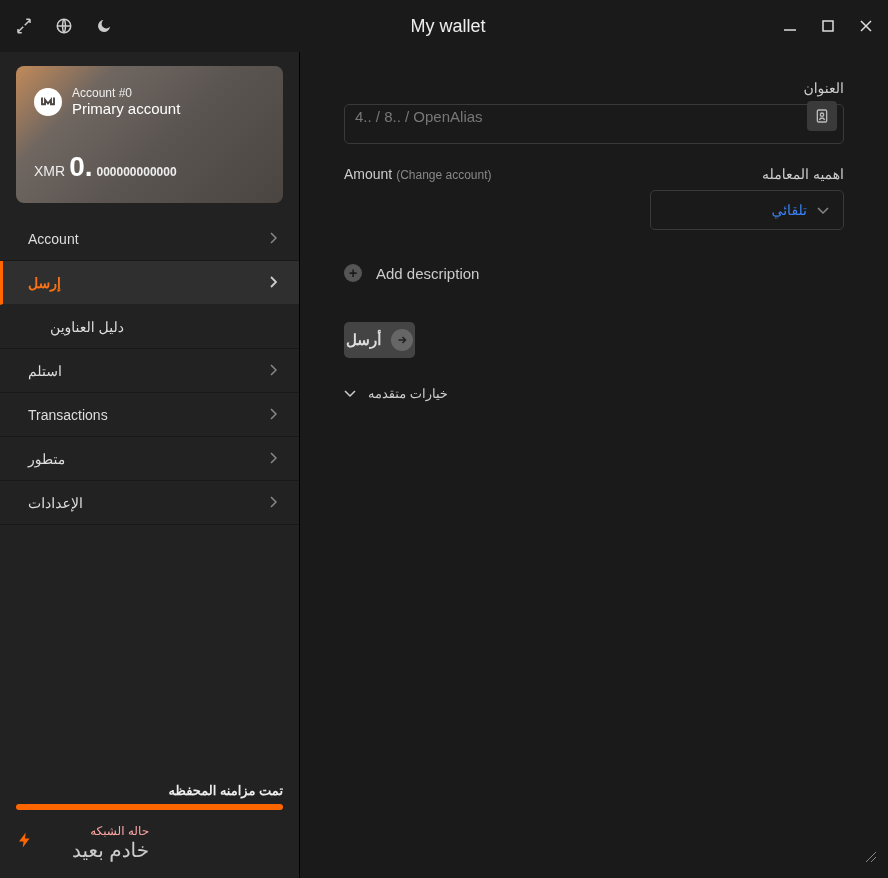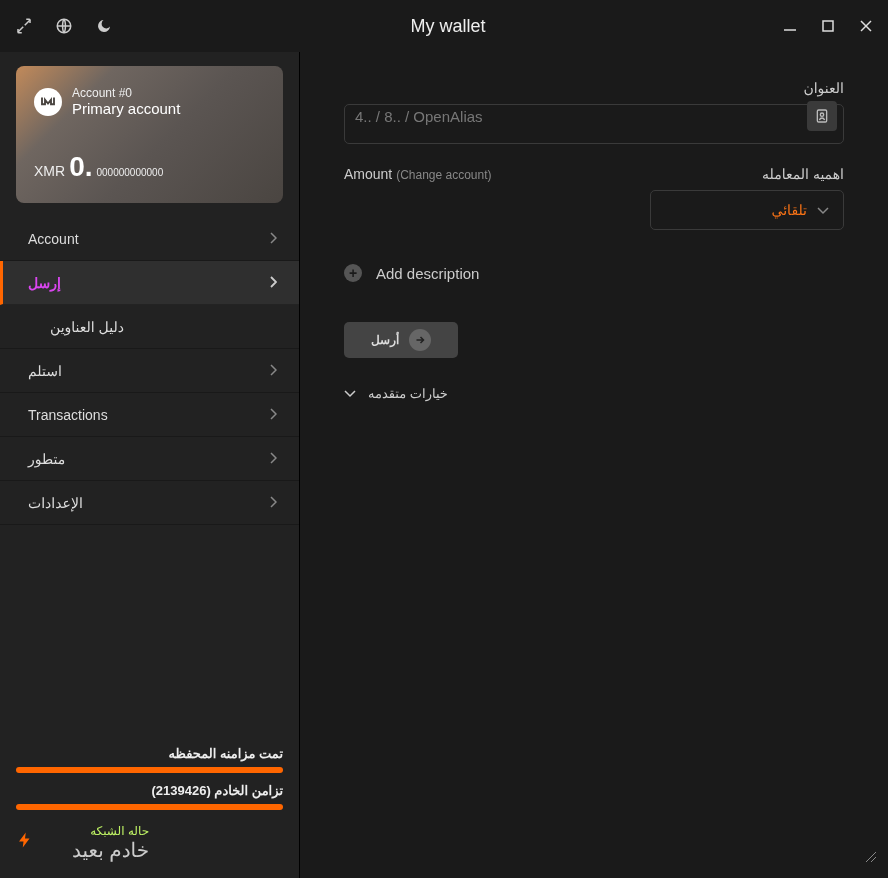--- a/index.html
+++ b/index.html
@@ -57,56 +57,56 @@
     width: 28px; height:28px; border-radius:50%;
     background:#fff;
     display:flex;align-items:center;justify-content:center;
     color:#4a4541;
   }
   .card-subtitle { font-size:12px; color:#eee; }
   .card-title { font-size:15px; font-weight:500; color:#fff; }
   .balance-line { display:flex; align-items: baseline; gap:4px; }
   .bal-currency { font-size:14px; color:#eee; }
   .bal-int { font-size:28px; font-weight:600; color:#fff; }
-  .bal-dec { font-size:10px; color:#eee; }
+  .bal-dec { font-size:12px; color:#eee;font-weight:bold; }
 
   
   .nav { display:flex; flex-direction:column; }
   .nav-item {
     height: 44px;
     display:flex; align-items:center; justify-content:space-between;
     padding: 0 22px 0 28px;
     font-size:14px;
     color:#ddd;
     cursor:pointer;
     border-bottom: 1px solid rgba(0,0,0,0.25);
   }
   .nav-item.sub { padding-left: 50px; }
   .nav-item.active {
     background: #2f2f2f;
     border-left: 3px solid #ff6600;
     padding-left: 25px;
     font-weight:600;
-    color:#d946ef;
+    color:#f97316;
   }
   .chev { color:#888; }
 
   .spacer { flex:1; }
 
   
   .status { padding: 0 16px 16px 16px; }
   .status-block { margin-top: 10px; }
   .status-label { font-size:13px; font-weight:600; color:#eee; text-align:right; }
   .progress {
     height: 6px; background:#333; border-radius:3px; margin-top: 6px; overflow:hidden;
   }
   .progress-fill { height:100%; background:#ff6600; width:100%; }
   .net-row { display:flex; align-items:center; gap:10px; margin-top:14px; }
   .lightning { color:#ff6600; font-size:22px; }
-  .net-text .sub { font-size:12px; color:#bef264; text-align:right; }
+  .net-text .sub { font-size:12px; color:#fca5a5; text-align:right; }
   .net-text .val { font-size:20px; color:#ccc; text-align:center;margin-left:28px; }
 
   
   .field { margin-bottom: 22px; }
   .label { font-size:14px; color:#ccc; margin-bottom:8px; text-align:right; }
   .label-left { text-align:left; }
   .label .hint { color:#888; font-size:12px; cursor:pointer; }
   .row { display:flex; gap: 36px; align-items:flex-start; }
   .col-amount { flex:0 0 270px; }
   .col-priority { flex:1; }
@@ -138,40 +138,40 @@
   .all-btn {
     height:30px; padding:0 10px;
     background:#3a3a3a; border-radius:4px;
     color:#ddd; font-size:13px; display:flex;align-items:center;
     cursor:pointer;
   }
   .select-wrap {
     height:40px; border:1px solid #3a3a3a; border-radius:5px;
     background:#1a1a1a; display:flex; align-items:center;
     justify-content:flex-end; padding:0 14px; gap:10px;
-    color:#f97316; font-size:14px; cursor:pointer;
+    color:#3b82f6; font-size:14px; cursor:pointer;
   }
 
   .add-desc {
     display:flex; align-items:center; gap:14px;
     margin-top: 34px; color:#ccc; font-size:15px; cursor:pointer;
   }
   .plus-circle {
     width:18px;height:18px;border-radius:50%;
     background:#555;
     display:flex;align-items:center;justify-content:center;
     color:#1a1a1a;font-size:14px;font-weight:bold;
   }
 
   .send-btn {
     margin-top: 40px;
-    height: 36px; padding: 0 27px;
+    height: 36px; padding: 0 2px;
     background:#444; border-radius:5px;
     display:inline-flex; align-items:center; gap:10px;
-    color:#ddd; font-size:12px; font-weight:600;
+    color:#ddd; font-size:15px; font-weight:600;
     cursor:pointer;
   }
   .arrow-circle {
     width:22px;height:22px;border-radius:50%;
     background:#666;display:flex;align-items:center;justify-content:center;
     color:#222;
   }
 
   .adv {
     margin-top: 28px;
@@ -304,26 +304,20 @@
             </svg>
         </span>
       </div>
     </div>
 
     <div class="spacer"></div>
 
     <div class="status">
       <div class="status-block">
         <div class="status-label">تمت مزامنه المحفظه</div>
-        <div class="progress">
-            <div class="progress-fill"></div>
-          </div>
-      </div>
-      <div class="status-block">
-        <div class="status-label">تزامن الخادم (2139426)</div>
         <div class="progress">
             <div class="progress-fill"></div>
           </div>
       </div>
       <div class="net-row">
         <div class="lightning">
           <svg width="18" height="24" viewBox="0 0 24 24" fill="currentColor">
               <path d="M13 2L4 14h6l-1 8 9-12h-6l1-8z"></path>
             </svg>
         </div>

